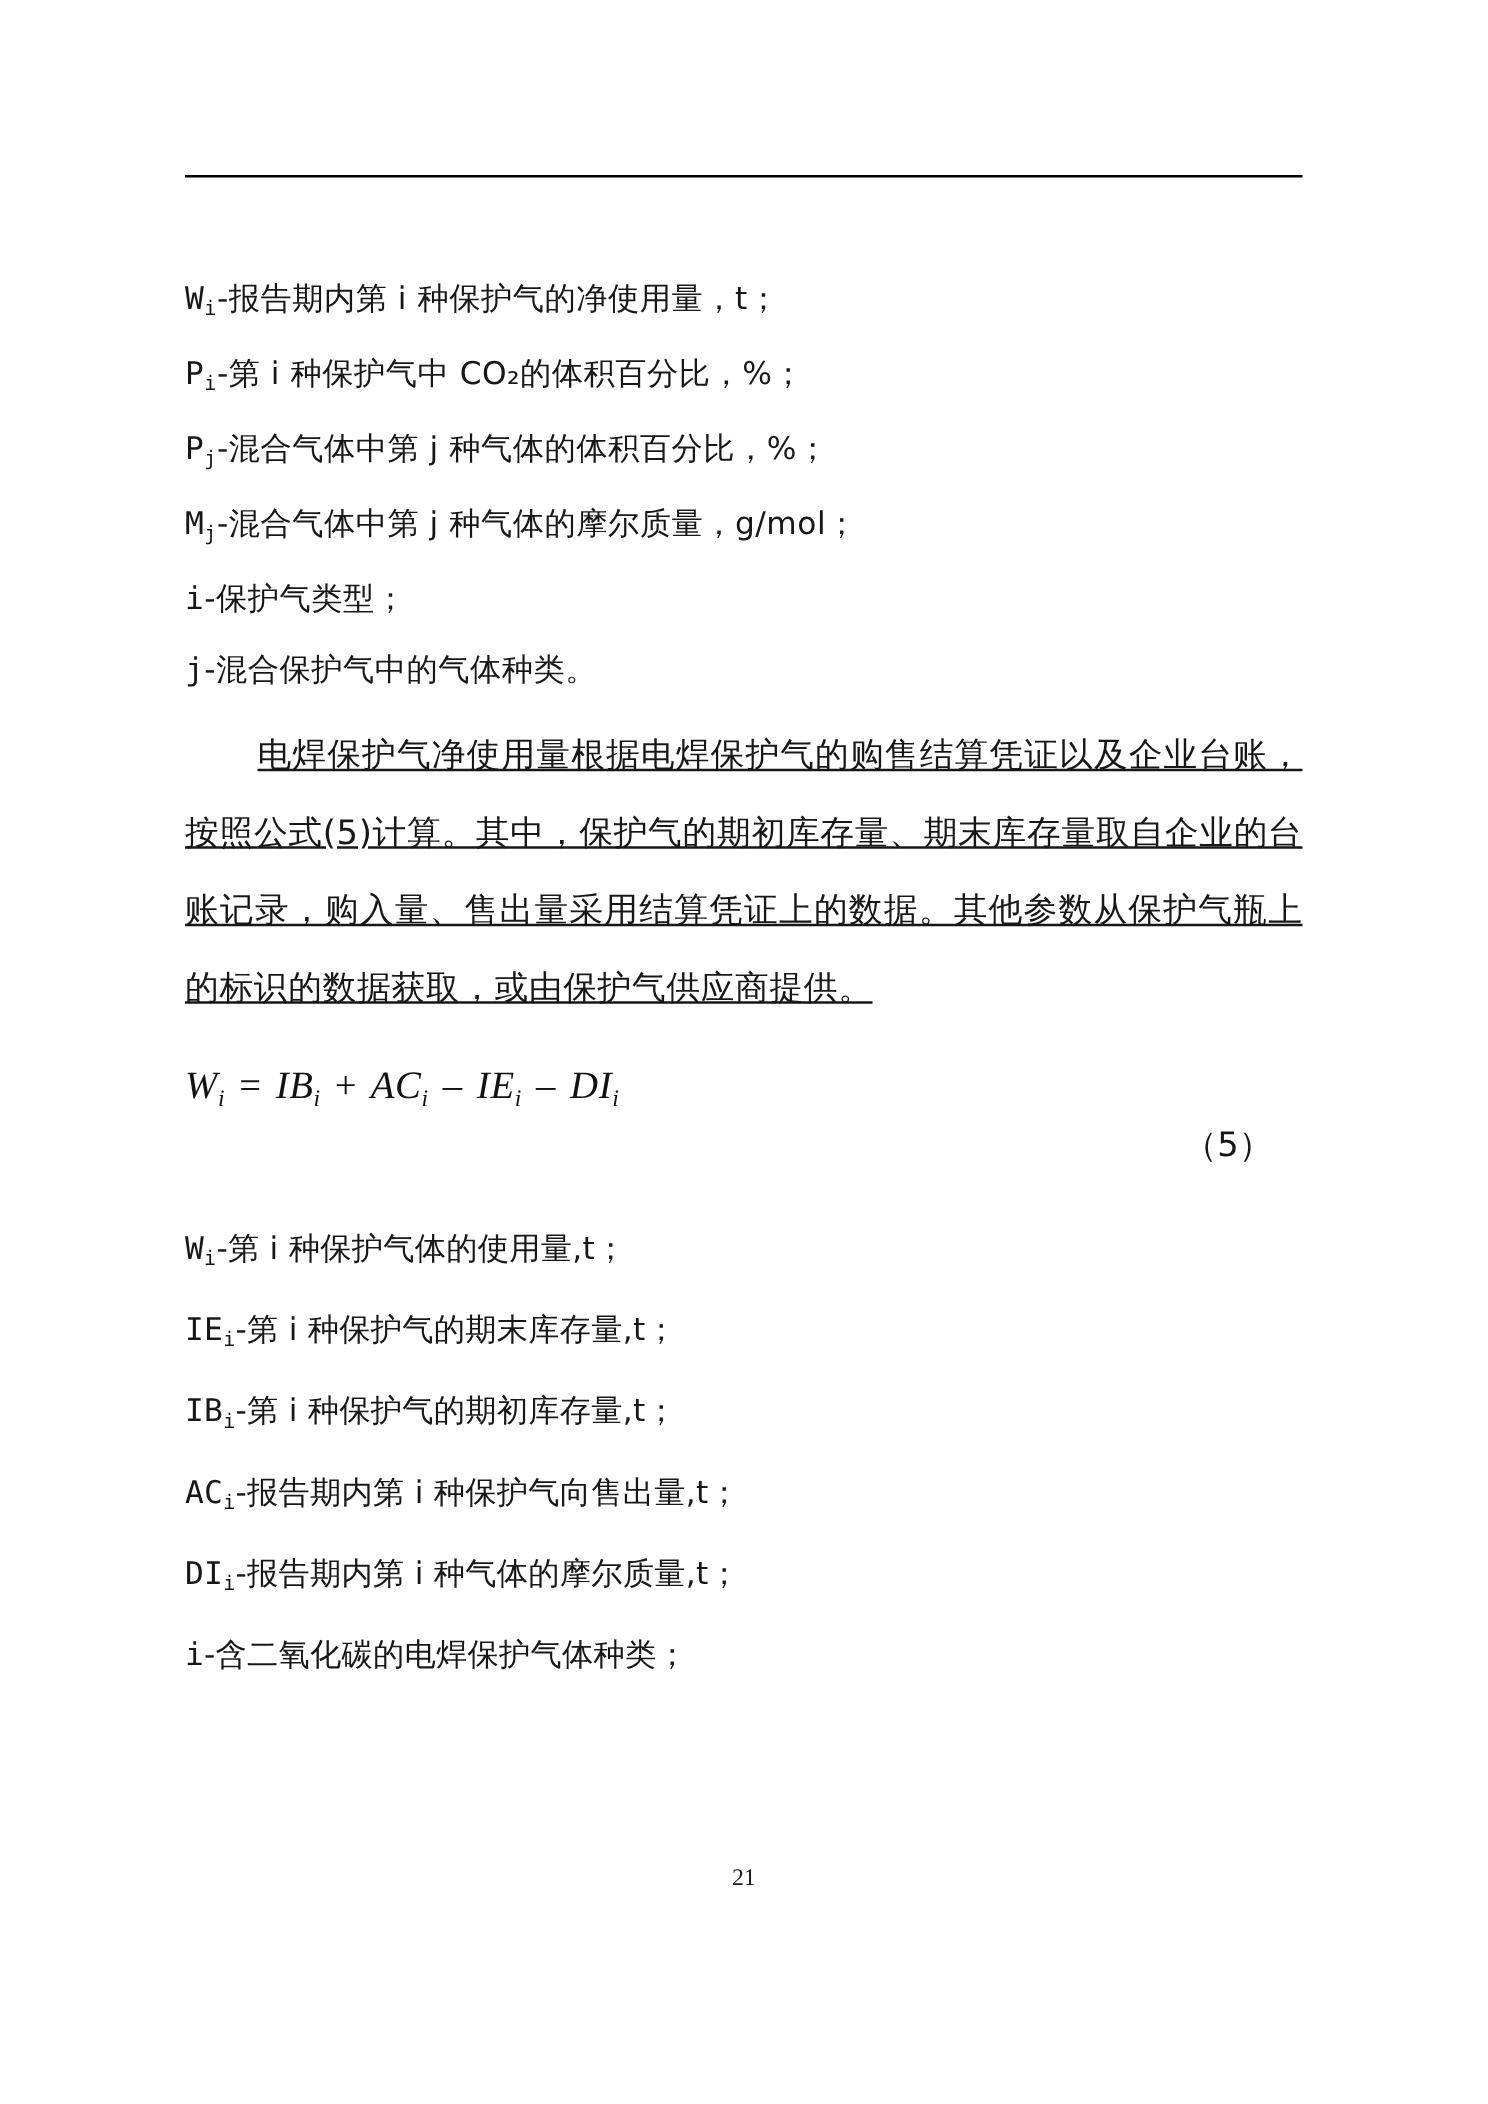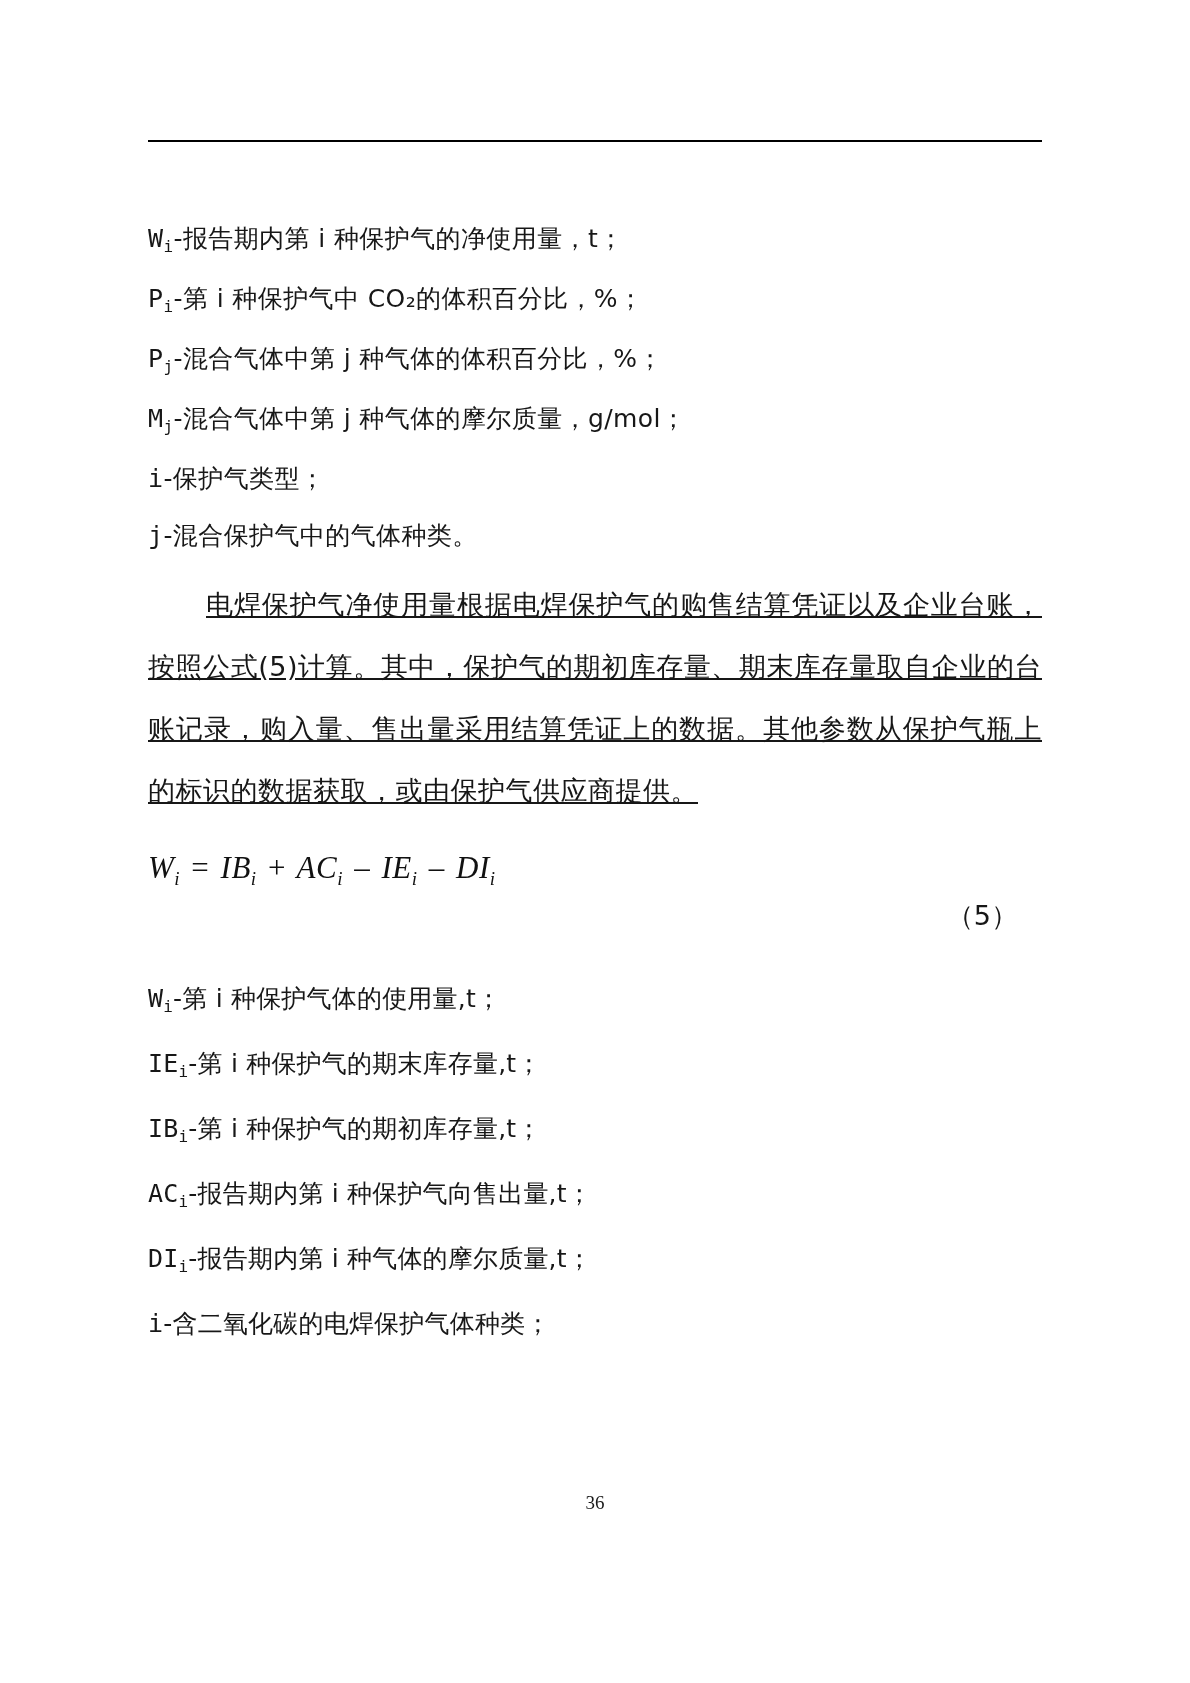--- a/index.html
+++ b/index.html
@@ -198,15 +198,15 @@
     <div class="def-line2">
       <span>DI</span><sub>i</sub><span class="cjk">-报告期内第 i 种气体的摩尔质量,t；</span>
     </div>
 
     <div class="def-line2">
       <span>i</span><span class="cjk">-含二氧化碳的电焊保护气体种类；</span>
     </div>
 
   </div>
 
-  <div class="page-number">36</div>
+  <div class="page-number">21</div>
 
 </div>
 
 </body></html>

